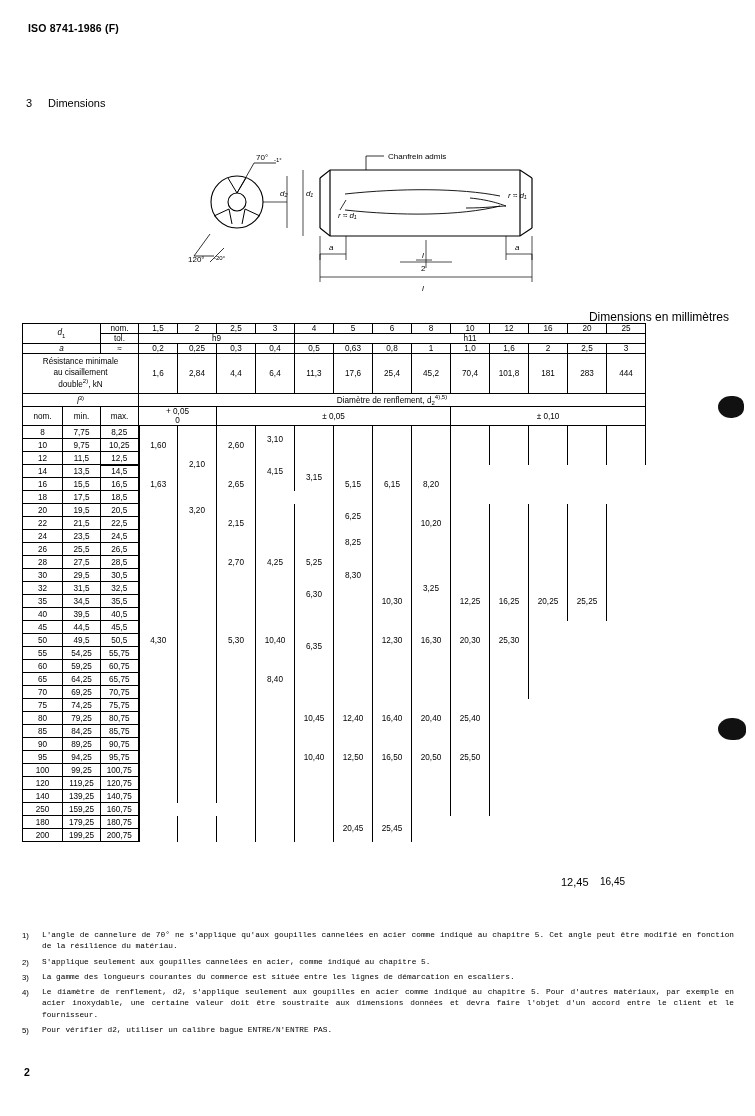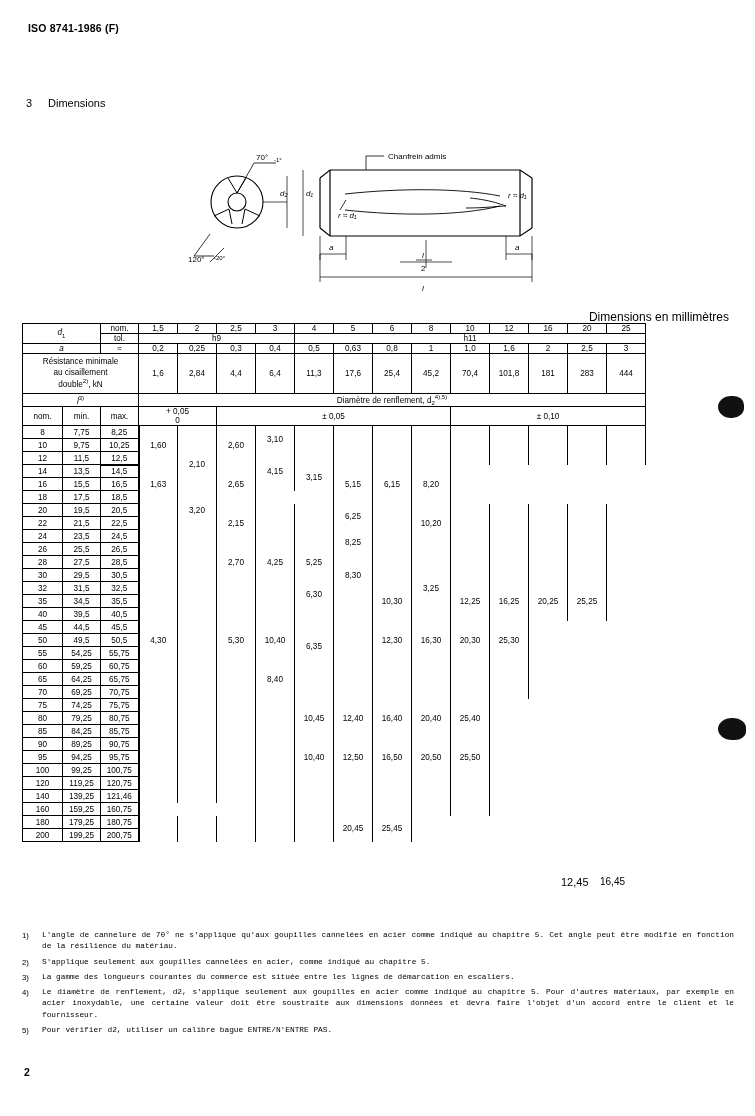--- a/index.html
+++ b/index.html
@@ -457,24 +457,24 @@
       <td rowspan="5" class="nb-b nb-t"></td>
       <td rowspan="3" class="nb-b nb-t"></td>
       <td rowspan="3" class="nb-b nb-t"></td>
       <td rowspan="3" class="nb-b nb-t"></td>
       <td rowspan="3" class="nb-b nb-t"></td>
       <td rowspan="3" class="nb-b nb-t"></td>
     </tr>
     <tr class="rowh">
       <td>140</td>
       <td>139,25</td>
-      <td class="thick-r">121,46</td>
-    </tr>
-    <tr class="rowh">
-      <td>160</td>
+      <td class="thick-r">140,75</td>
+    </tr>
+    <tr class="rowh">
+      <td>250</td>
       <td>159,25</td>
       <td class="thick-r">160,75</td>
     </tr>
 
     <tr class="rowh">
       <td>180</td>
       <td>179,25</td>
       <td class="thick-r">180,75</td>
       <td rowspan="2" class="nb-b nb-t"></td>
       <td rowspan="2" class="nb-b nb-t"></td>

